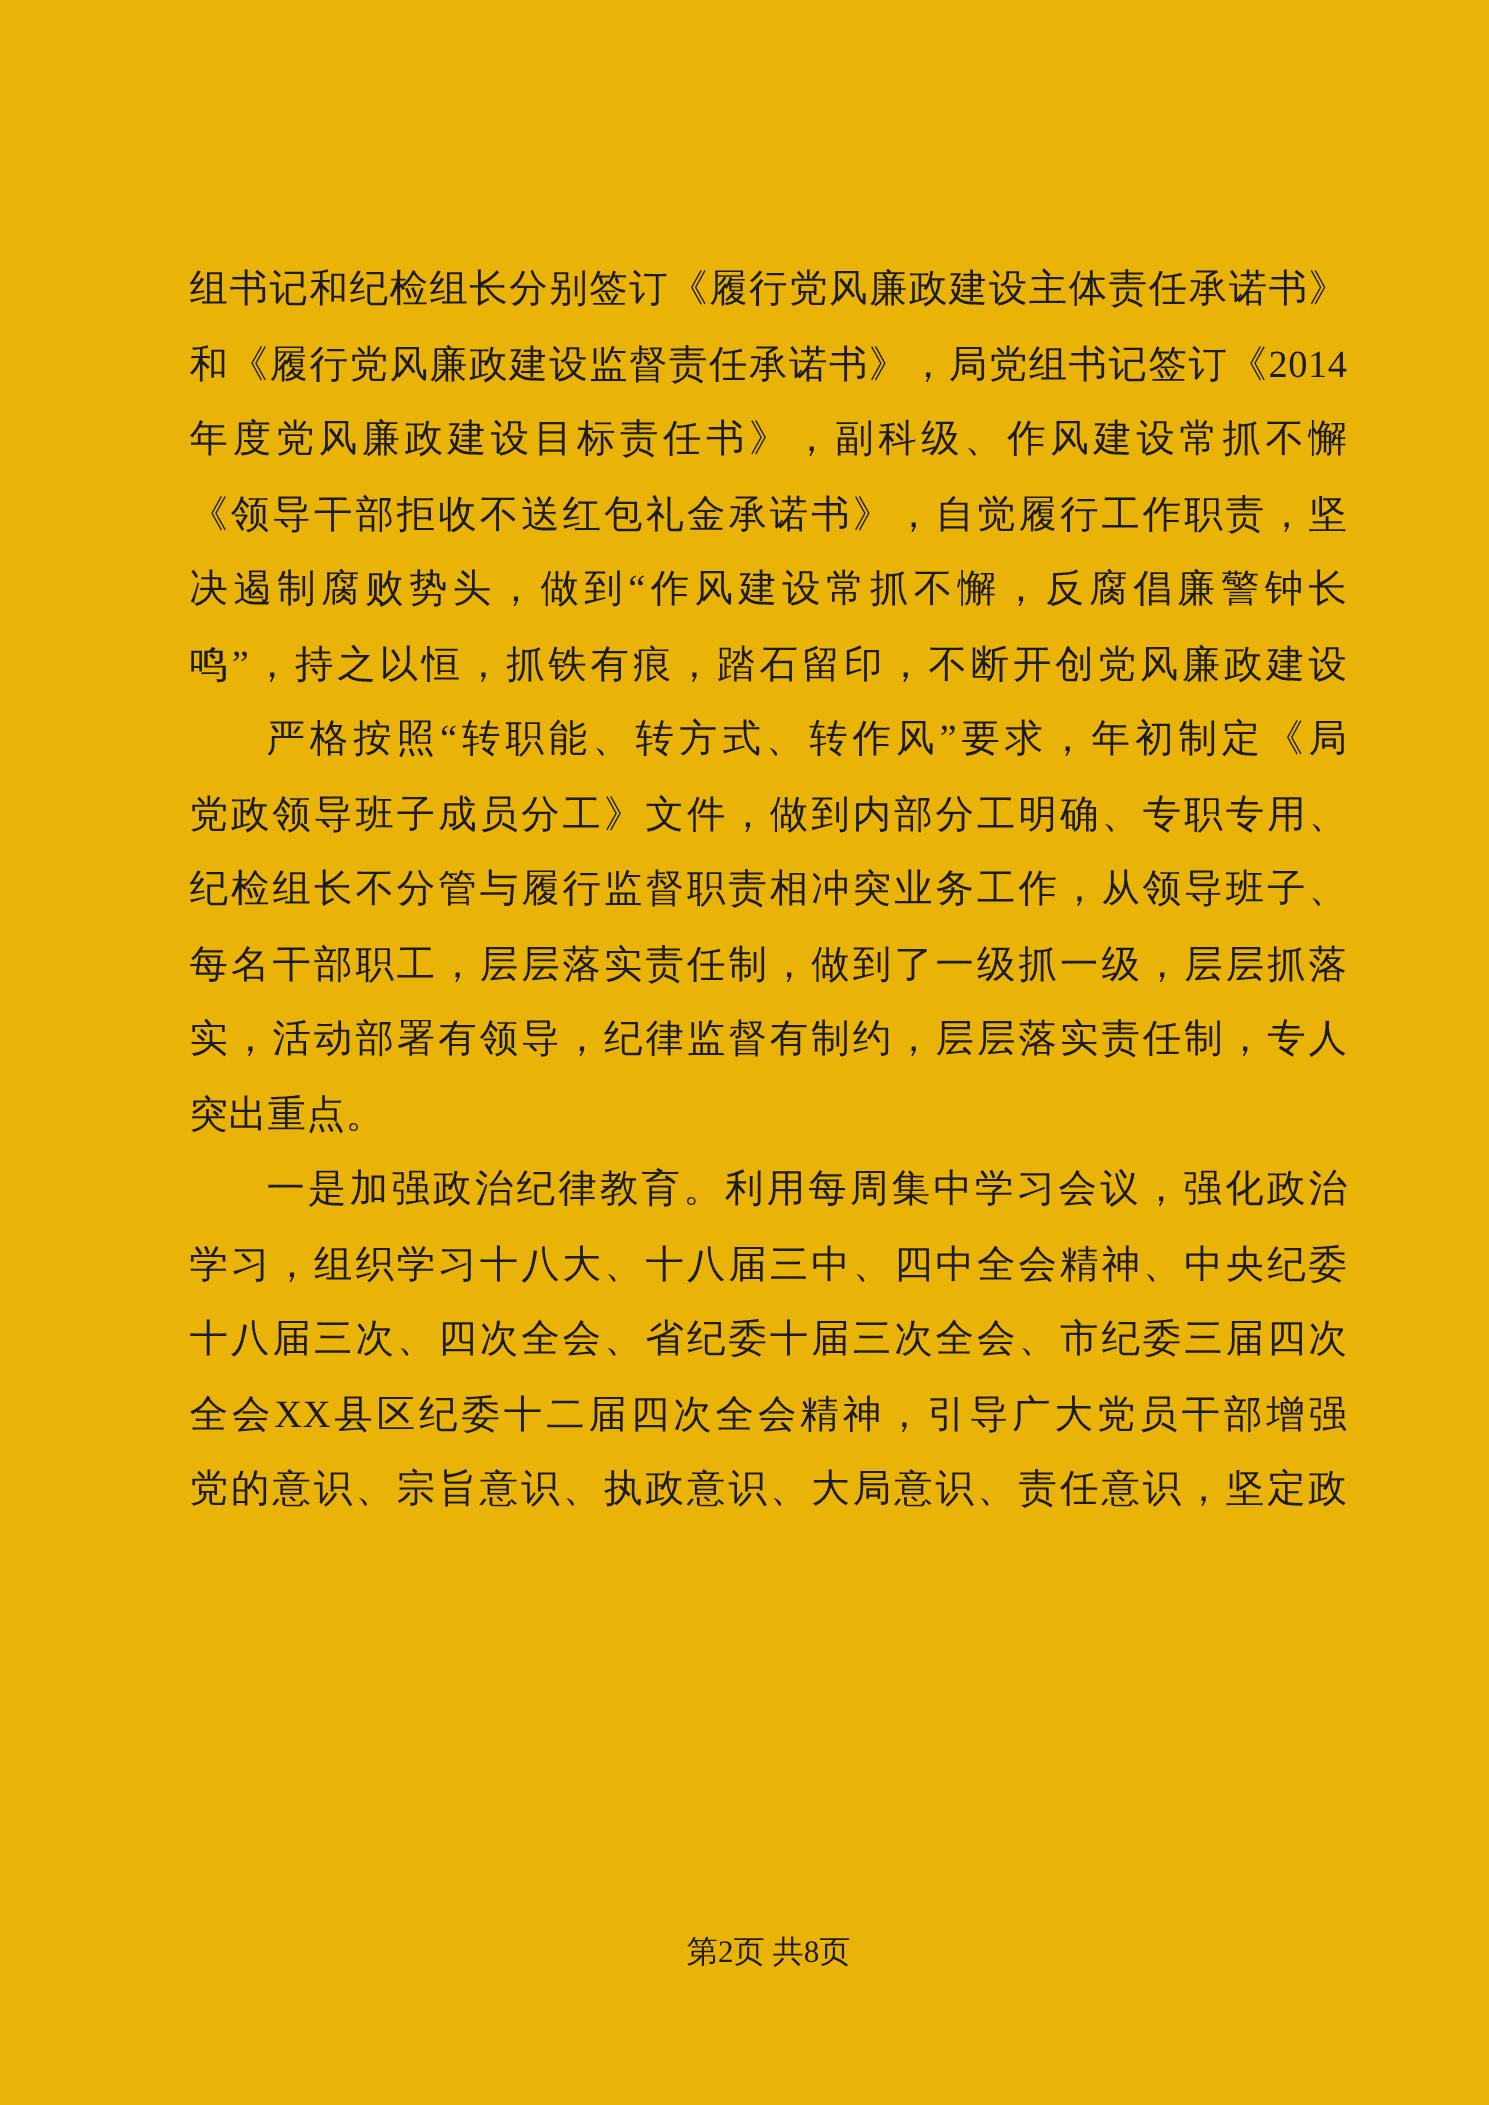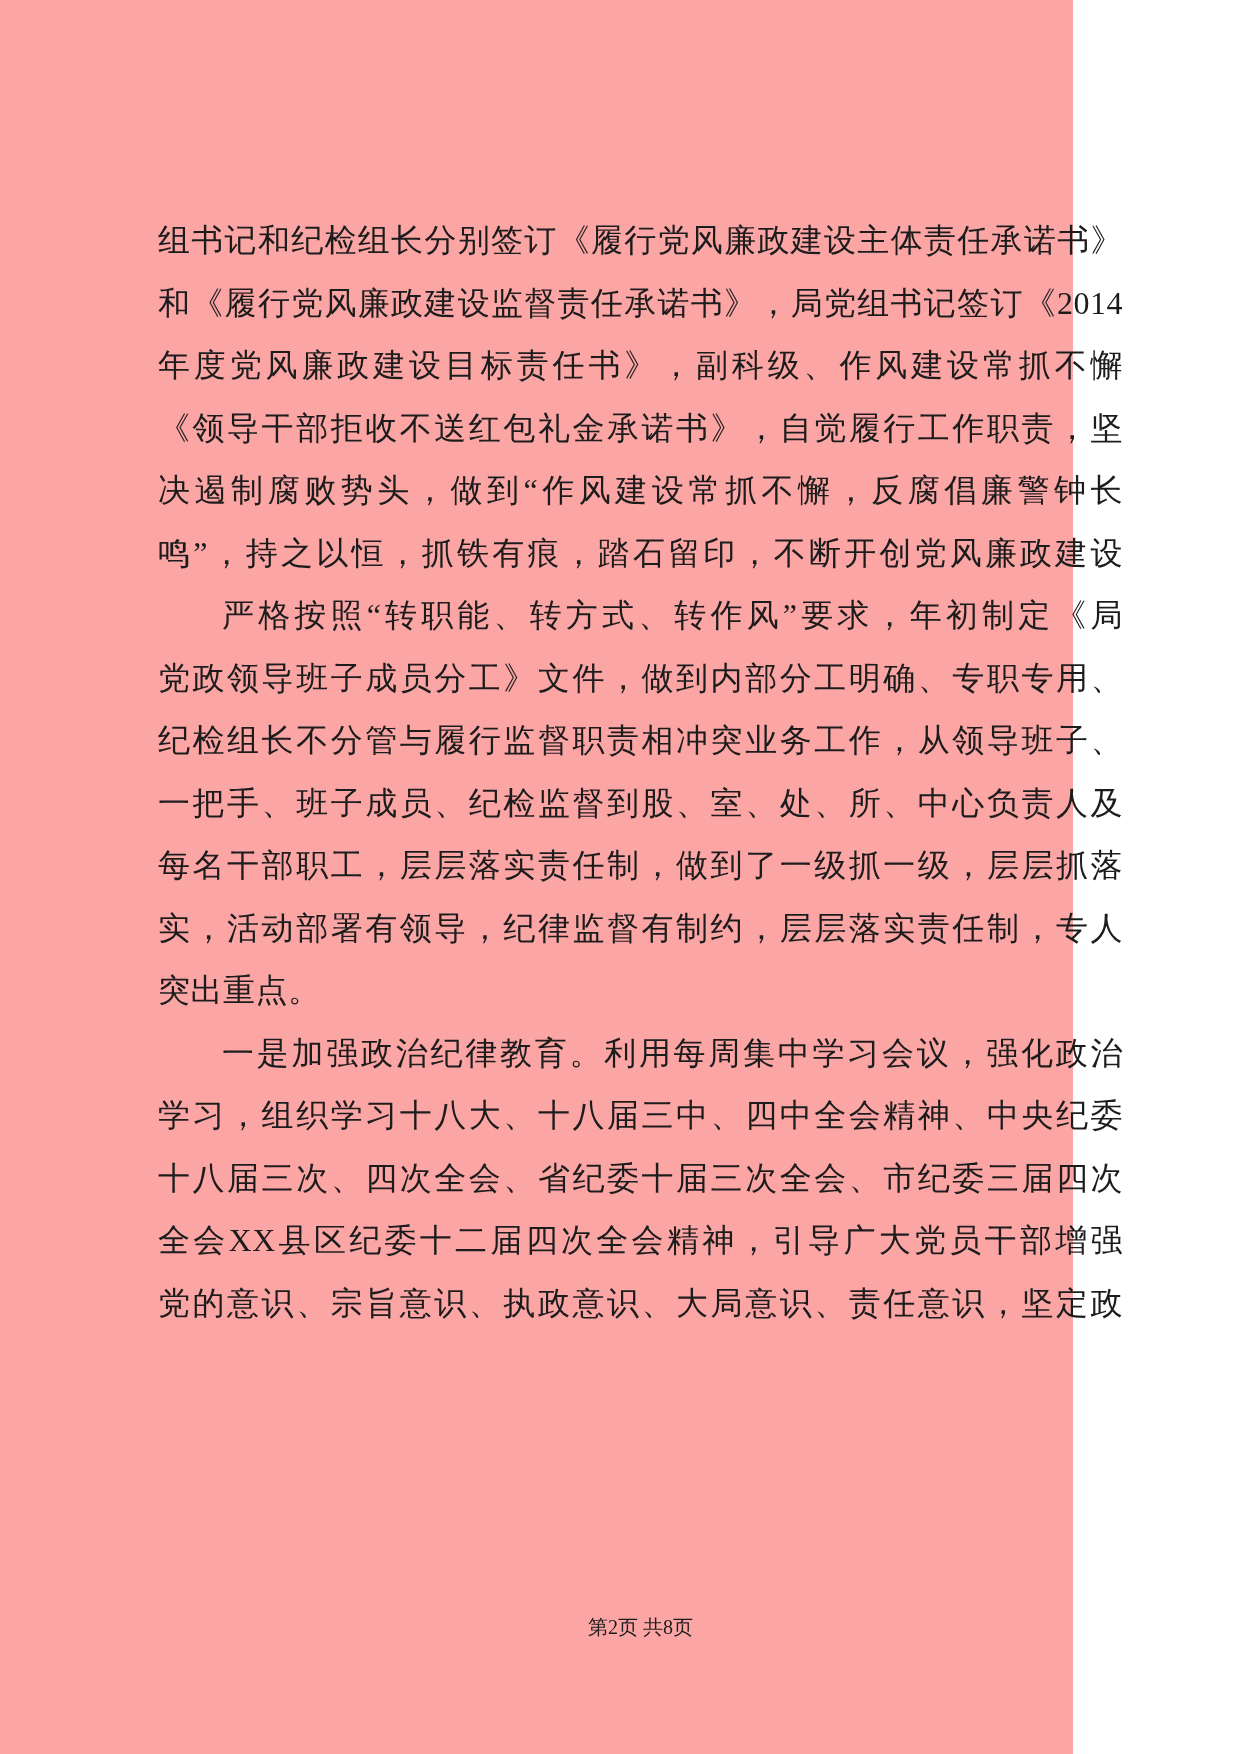--- a/index.html
+++ b/index.html
@@ -10,23 +10,23 @@
     width: 1241px;
     height: 1754px;
     background: #ffffff;
     overflow: hidden;
     font-family: "Liberation Serif", "DejaVu Serif", serif;
   }
   .page {
     position: absolute;
     left: 0;
     top: 0;
-    width: 1073px;
+    width: 1241px;
     height: 1754px;
-    background: #fca5a5;
+    background: #eab308;
     color: #1c1c1c;
   }
   .body-text {
     position: absolute;
     left: 158px;
     top: 209px;
     width: 965px;
   }
   .line {
     margin: 0;
@@ -48,41 +48,40 @@
   }
   .line.indent {
     text-indent: 2em;
   }
   .footer {
     position: absolute;
     left: 158px;
     top: 1607px;
     width: 965px;
     text-align: center;
-    font-size: 20px;
+    font-size: 26px;
     line-height: 40px;
     color: #1c1c1c;
   }
 </style>
 </head>
 <body>
 
 <div class="page">
 
   <div class="body-text">
     <p class="line">组书记和纪检组长分别签订《履行党风廉政建设主体责任承诺书》</p>
     <p class="line">和《履行党风廉政建设监督责任承诺书》，局党组书记签订《2014</p>
     <p class="line">年度党风廉政建设目标责任书》，副科级、作风建设常抓不懈</p>
     <p class="line">《领导干部拒收不送红包礼金承诺书》，自觉履行工作职责，坚</p>
     <p class="line">决遏制腐败势头，做到“作风建设常抓不懈，反腐倡廉警钟长</p>
     <p class="line">鸣”，持之以恒，抓铁有痕，踏石留印，不断开创党风廉政建设</p>
     <p class="line indent">严格按照“转职能、转方式、转作风”要求，年初制定《局</p>
     <p class="line">党政领导班子成员分工》文件，做到内部分工明确、专职专用、</p>
     <p class="line">纪检组长不分管与履行监督职责相冲突业务工作，从领导班子、</p>
-    <p class="line">一把手、班子成员、纪检监督到股、室、处、所、中心负责人及</p>
     <p class="line">每名干部职工，层层落实责任制，做到了一级抓一级，层层抓落</p>
     <p class="line">实，活动部署有领导，纪律监督有制约，层层落实责任制，专人</p>
     <p class="line para-end">突出重点。</p>
     <p class="line indent">一是加强政治纪律教育。利用每周集中学习会议，强化政治</p>
     <p class="line">学习，组织学习十八大、十八届三中、四中全会精神、中央纪委</p>
     <p class="line">十八届三次、四次全会、省纪委十届三次全会、市纪委三届四次</p>
     <p class="line">全会XX县区纪委十二届四次全会精神，引导广大党员干部增强</p>
     <p class="line">党的意识、宗旨意识、执政意识、大局意识、责任意识，坚定政</p>
   </div>
 

